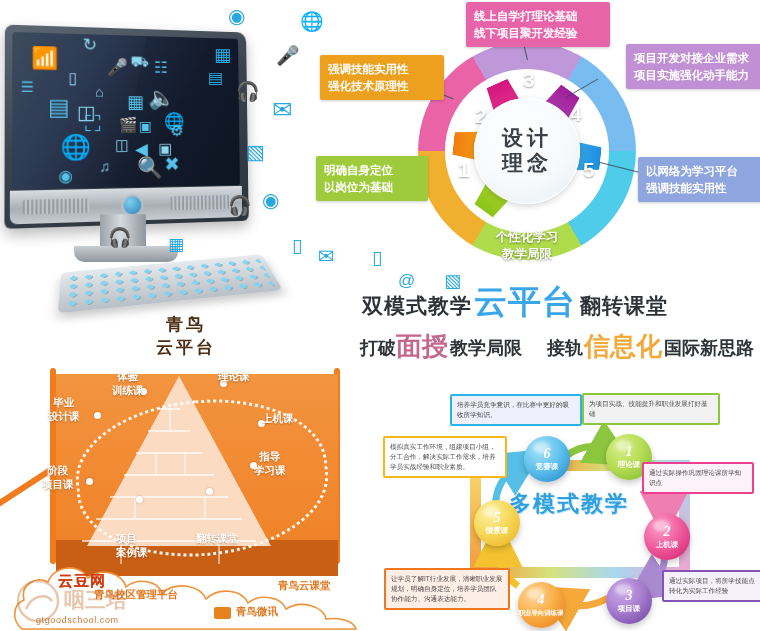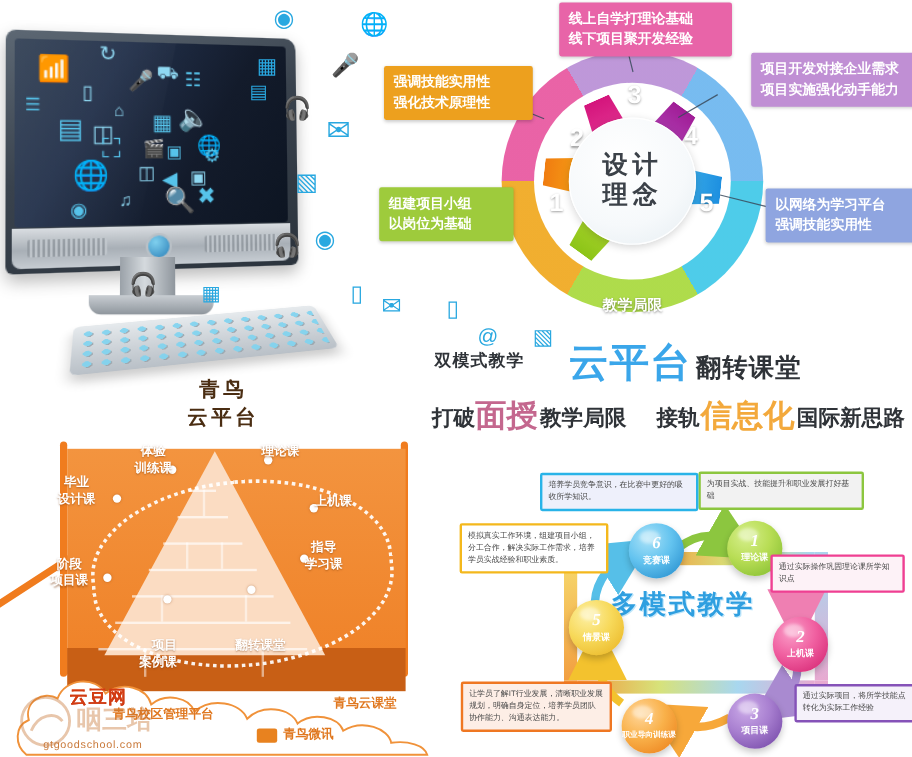--- a/index.html
+++ b/index.html
@@ -255,53 +255,54 @@
     <span class="segnum" style="left:57px;top:62px;">2</span>
     <span class="segnum" style="left:105px;top:26px;">3</span>
     <span class="segnum" style="left:152px;top:60px;">4</span>
     <span class="segnum" style="left:165px;top:116px;">5</span>
 
     <div class="wheel-core">
       <span>设计</span>
       <span>理念</span>
     </div>
     <div class="bottom-cap">
+      <div>个性化学习</div>
       <div>教学局限</div>
     </div>
   </div>
 
   <div class="lead" style="left:388px;top:172px;width:40px;transform:rotate(-16deg);"></div>
   <div class="lead" style="left:420px;top:85px;width:36px;transform:rotate(22deg);"></div>
   <div class="lead" style="left:522px;top:38px;width:22px;transform:rotate(76deg);"></div>
   <div class="lead" style="left:598px;top:78px;width:38px;transform:rotate(150deg);"></div>
   <div class="lead" style="left:600px;top:162px;width:40px;transform:rotate(14deg);"></div>
 
   <div class="callout" style="left:316px;top:156px;width:96px;background:#9ecb3c;">
-    <div>组建项目小组</div>
+    <div>明确自身定位</div>
     <div>以岗位为基础</div>
   </div>
   <div class="callout" style="left:320px;top:55px;width:108px;background:#eda01e;">
     <div>强调技能实用性</div>
     <div>强化技术原理性</div>
   </div>
   <div class="callout" style="left:466px;top:2px;width:128px;background:#e864a8;">
     <div>线上自学打理论基础</div>
     <div>线下项目聚开发经验</div>
   </div>
   <div class="callout" style="left:626px;top:44px;width:132px;background:#c08fd4;">
     <div>项目开发对接企业需求</div>
     <div>项目实施强化动手能力</div>
   </div>
   <div class="callout" style="left:638px;top:157px;width:112px;background:#8fa5e0;">
     <div>以网络为学习平台</div>
     <div>强调技能实用性</div>
   </div>
 
   <div class="abs" id="slogan">
-    <span class="slog-row sl-dark" style="left:0px;top:6px;font-size:14px;letter-spacing:1px;">双模式教学</span>
+    <span class="slog-row sl-dark" style="left:0px;top:6px;font-size:21px;letter-spacing:1px;">双模式教学</span>
     <span class="slog-row sl-blue" style="left:112px;top:-6px;font-size:33px;letter-spacing:1px;">云平台</span>
     <span class="slog-row sl-dark" style="left:218px;top:6px;font-size:21px;letter-spacing:1px;">翻转课堂</span>
 
     <span class="slog-row sl-dark" style="left:-2px;top:50px;font-size:18px;">打破</span>
     <span class="slog-row sl-rose" style="left:34px;top:43px;font-size:26px;">面授</span>
     <span class="slog-row sl-dark" style="left:88px;top:50px;font-size:18px;">教学局限</span>
     <span class="slog-row sl-dark" style="left:185px;top:50px;font-size:18px;">接轨</span>
     <span class="slog-row sl-amber" style="left:222px;top:43px;font-size:26px;">信息化</span>
     <span class="slog-row sl-dark" style="left:302px;top:50px;font-size:18px;">国际新思路</span>
   </div>
@@ -362,21 +363,21 @@
       <div>上机课</div>
     </div>
     <div class="hlabel" style="left:248px;top:150px;text-align:center;">
       <div>指导</div>
       <div>学习课</div>
     </div>
     <div class="hlabel" style="left:36px;top:164px;text-align:center;">
       <div>阶段</div>
       <div>项目课</div>
     </div>
-    <div class="hlabel" style="left:110px;top:232px;text-align:right;">
+    <div class="hlabel" style="left:110px;top:232px;text-align:left;">
       <div>项目</div>
       <div>案例课</div>
     </div>
     <div class="hlabel" style="left:190px;top:232px;">
       <div>翻转课堂</div>
     </div>
 
     <div class="cloud">
       <svg width="352" height="74" viewBox="0 0 352 74">
         <path d="M12,72 C2,64 2,48 14,43 C10,28 26,18 38,25 C44,8 70,6 78,21

